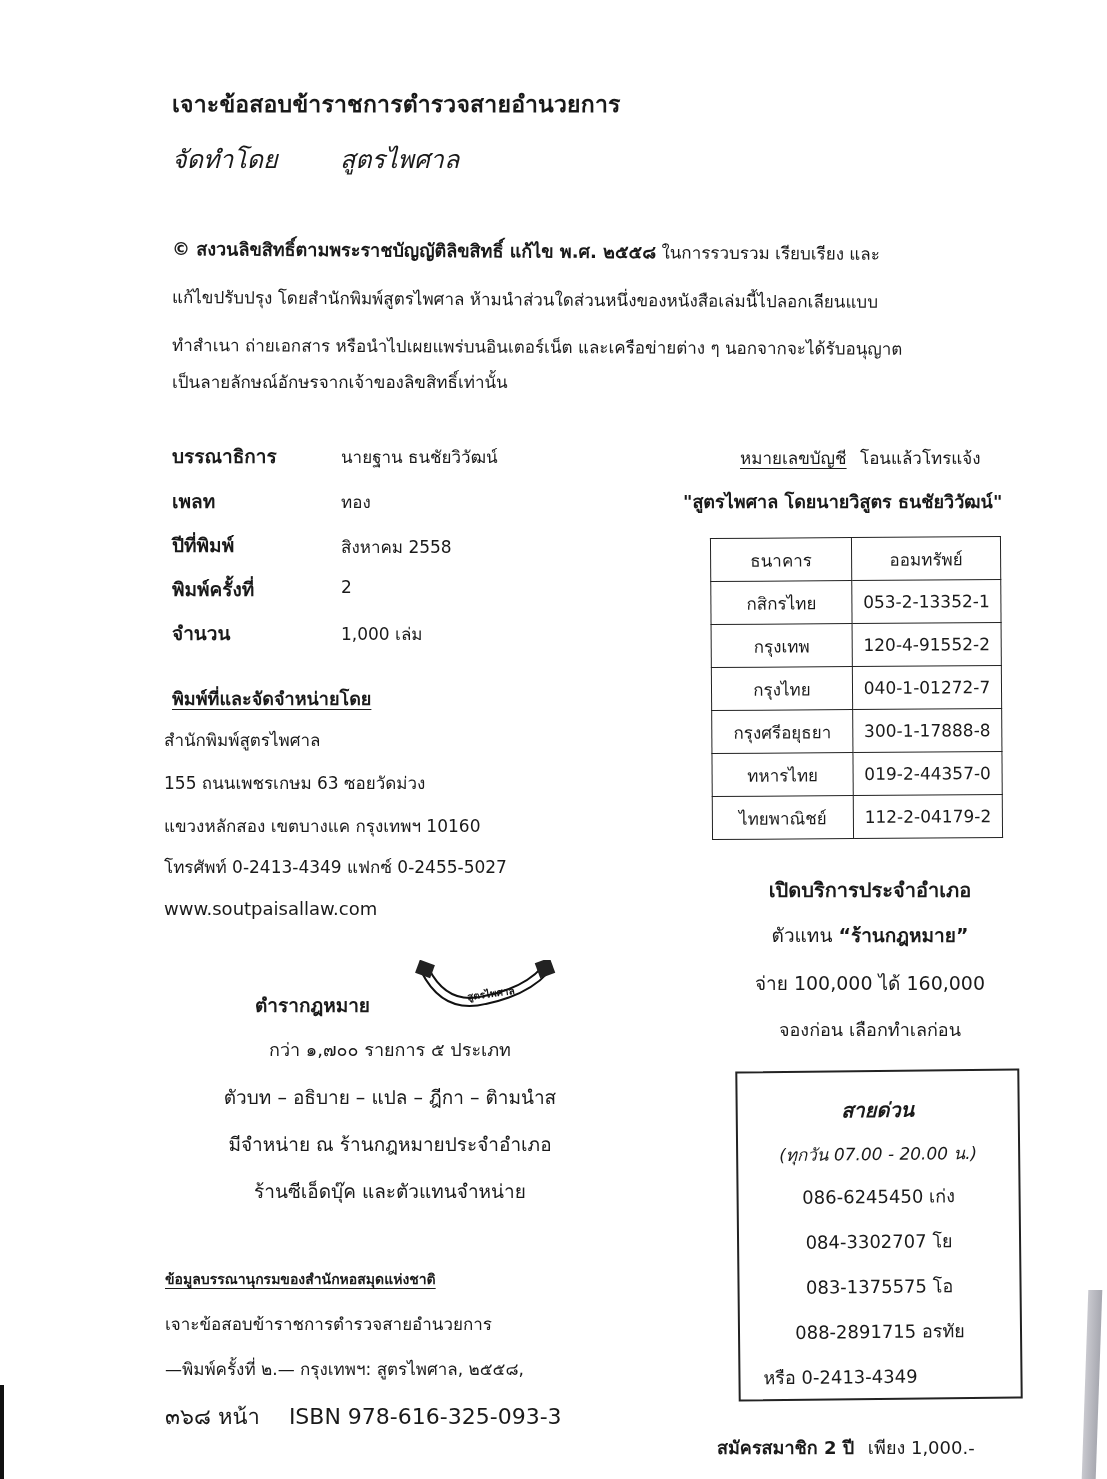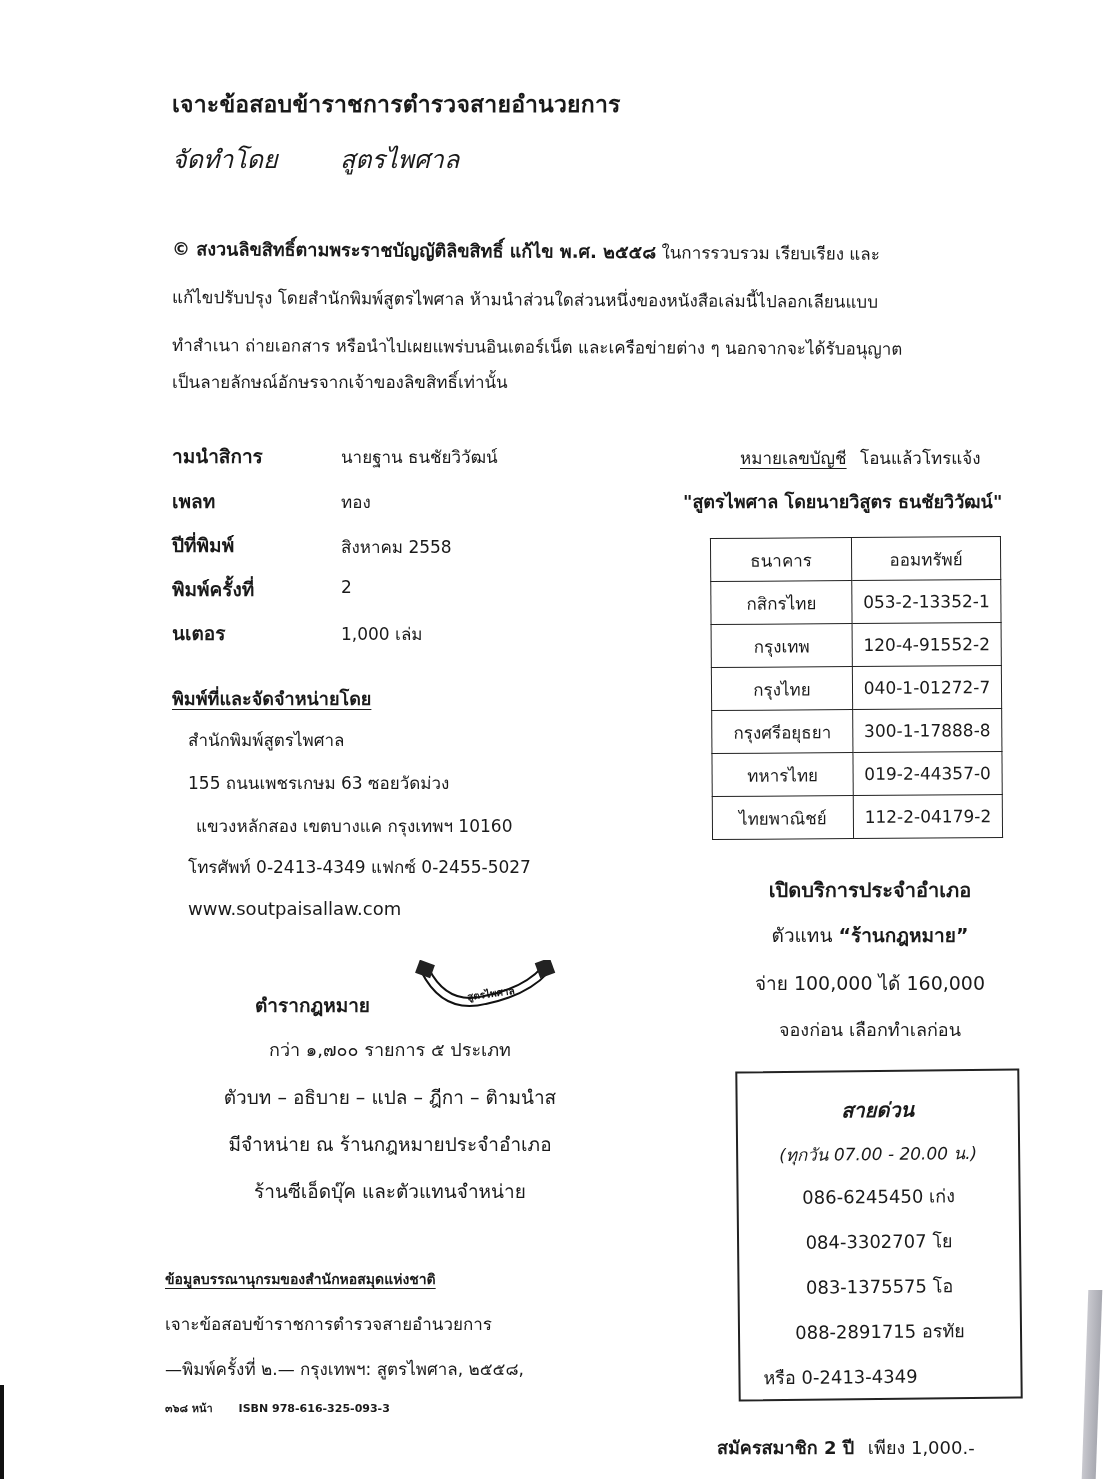--- a/index.html
+++ b/index.html
@@ -9,21 +9,21 @@
     font-family:"DejaVu Sans","Liberation Sans",sans-serif;
   }
   .abs { position:absolute; white-space:nowrap; }
   .b { font-weight:bold; }
   .u { text-decoration:underline; text-underline-offset:4px; }
   .title { left:172px; top:86px; font-size:23px; font-weight:bold; letter-spacing:0.2px; }
   .byline { top:139px; font-size:25px;font-style:italic; }
   .para { left:172px; font-size:17px; line-height:1; }
   .lbl { left:172px; font-size:19px; font-weight:bold; }
   .val { left:341px; font-size:17px; }
-  .addr { left:188px; font-size:17px; }
+  .addr { left:164px; font-size:17px; }
   .center { text-align:center; }
   table.bank {
     position:absolute; left:711px; top:537px; border-collapse:collapse;
     font-size:17px; transform:rotate(-0.4deg);
   }
   table.bank td {
     border:1.5px solid #222; height:42px; padding:0 6px; text-align:center;
   }
   table.bank td.c1 { width:128px; }
   table.bank td.c2 { width:136px; }
@@ -49,35 +49,35 @@
 <div class="abs byline" style="left:172px;">จัดทำโดย</div>
 <div class="abs byline" style="left:340px;">สูตรไพศาล</div>
 
 <div class="abs para" style="top:240px; transform:rotate(0.4deg); transform-origin:left;">
   <span class="b" style="font-size:18px;">© สงวนลิขสิทธิ์ตามพระราชบัญญัติลิขสิทธิ์   แก้ไข  พ.ศ. ๒๕๕๘</span><span> ในการรวบรวม เรียบเรียง และ</span>
 </div>
 <div class="abs para" style="top:289px; transform:rotate(0.4deg); transform-origin:left;">แก้ไขปรับปรุง โดยสำนักพิมพ์สูตรไพศาล ห้ามนำส่วนใดส่วนหนึ่งของหนังสือเล่มนี้ไปลอกเลียนแบบ</div>
 <div class="abs para" style="top:337px; transform:rotate(0.3deg); transform-origin:left;">ทำสำเนา ถ่ายเอกสาร หรือนำไปเผยแพร่บนอินเตอร์เน็ต และเครือข่ายต่าง ๆ นอกจากจะได้รับอนุญาต</div>
 <div class="abs para" style="top:374px;">เป็นลายลักษณ์อักษรจากเจ้าของลิขสิทธิ์เท่านั้น</div>
 
-<div class="abs lbl" style="top:441px;">ามนำสิการ</div>
+<div class="abs lbl" style="top:441px;">บรรณาธิการ</div>
 <div class="abs val" style="top:443px;">นายฐาน ธนชัยวิวัฒน์</div>
 <div class="abs lbl" style="top:486px;">เพลท</div>
 <div class="abs val" style="top:488px;">ทอง</div>
 <div class="abs lbl" style="top:530px;">ปีที่พิมพ์</div>
 <div class="abs val" style="top:533px;">สิงหาคม 2558</div>
 <div class="abs lbl" style="top:574px;">พิมพ์ครั้งที่</div>
 <div class="abs val" style="top:577px;">2</div>
-<div class="abs lbl" style="top:618px;">นเตอร</div>
+<div class="abs lbl" style="top:618px;">จำนวน</div>
 <div class="abs val" style="top:620px;">1,000 เล่ม</div>
 
 <div class="abs b u" style="left:172px; top:684px; font-size:18px;">พิมพ์ที่และจัดจำหน่ายโดย</div>
 <div class="abs addr" style="top:726px;">สำนักพิมพ์สูตรไพศาล</div>
 <div class="abs addr" style="top:769px;">155 ถนนเพชรเกษม 63 ซอยวัดม่วง</div>
-<div class="abs addr" style="top:812px;margin-left:8px;">แขวงหลักสอง เขตบางแค กรุงเทพฯ 10160</div>
+<div class="abs addr" style="top:812px;">แขวงหลักสอง เขตบางแค กรุงเทพฯ 10160</div>
 <div class="abs addr" style="top:853px;">โทรศัพท์ 0-2413-4349  แฟกซ์ 0-2455-5027</div>
 <div class="abs addr" style="top:898px; font-size:18px;">www.soutpaisallaw.com</div>
 
 <div class="abs" style="left:740px; top:444px; font-size:17px;">
   <span class="u">หมายเลขบัญชี</span>
   <span style="margin-left:8px;">โอนแล้วโทรแจ้ง</span>
 </div>
 <div class="abs b" style="left:683px; top:487px; font-size:18px;">"สูตรไพศาล โดยนายวิสูตร ธนชัยวิวัฒน์"</div>
 
 <table class="bank">
@@ -140,21 +140,21 @@
   <div class="hl" style="top:110px;">086-6245450  เก่ง</div>
   <div class="hl" style="top:155px;">084-3302707  โย</div>
   <div class="hl" style="top:200px;">083-1375575  โอ</div>
   <div class="hl" style="top:245px;">088-2891715  อรทัย</div>
   <div class="hl" style="top:290px; left:-40px;">หรือ  0-2413-4349</div>
 </div>
 
 <div class="abs b u" style="left:165px; top:1268px; font-size:14px;">ข้อมูลบรรณานุกรมของสำนักหอสมุดแห่งชาติ</div>
 <div class="abs" style="left:165px; top:1310px; font-size:17px;">เจาะข้อสอบข้าราชการตำรวจสายอำนวยการ</div>
 <div class="abs" style="left:165px; top:1355px; font-size:17px;">—พิมพ์ครั้งที่ ๒.— กรุงเทพฯ: สูตรไพศาล, ๒๕๕๘,</div>
-<div class="abs" style="left:165px; top:1399px; font-size:11px;font-weight:bold;">
+<div class="abs" style="left:165px; top:1399px; font-size:22px;">
   <span>๓๖๘ หน้า</span>
   <span style="margin-left:22px;">ISBN  978-616-325-093-3</span>
 </div>
 
 <div class="abs" style="left:717px; top:1433px; font-size:18px;">
   <span class="b">สมัครสมาชิก 2 ปี</span>
   <span style="margin-left:8px;">เพียง 1,000.-</span>
 </div>
 <div class="abs" style="left:717px; top:1468px; width:200px; height:11px; overflow:hidden;"></div>
 

